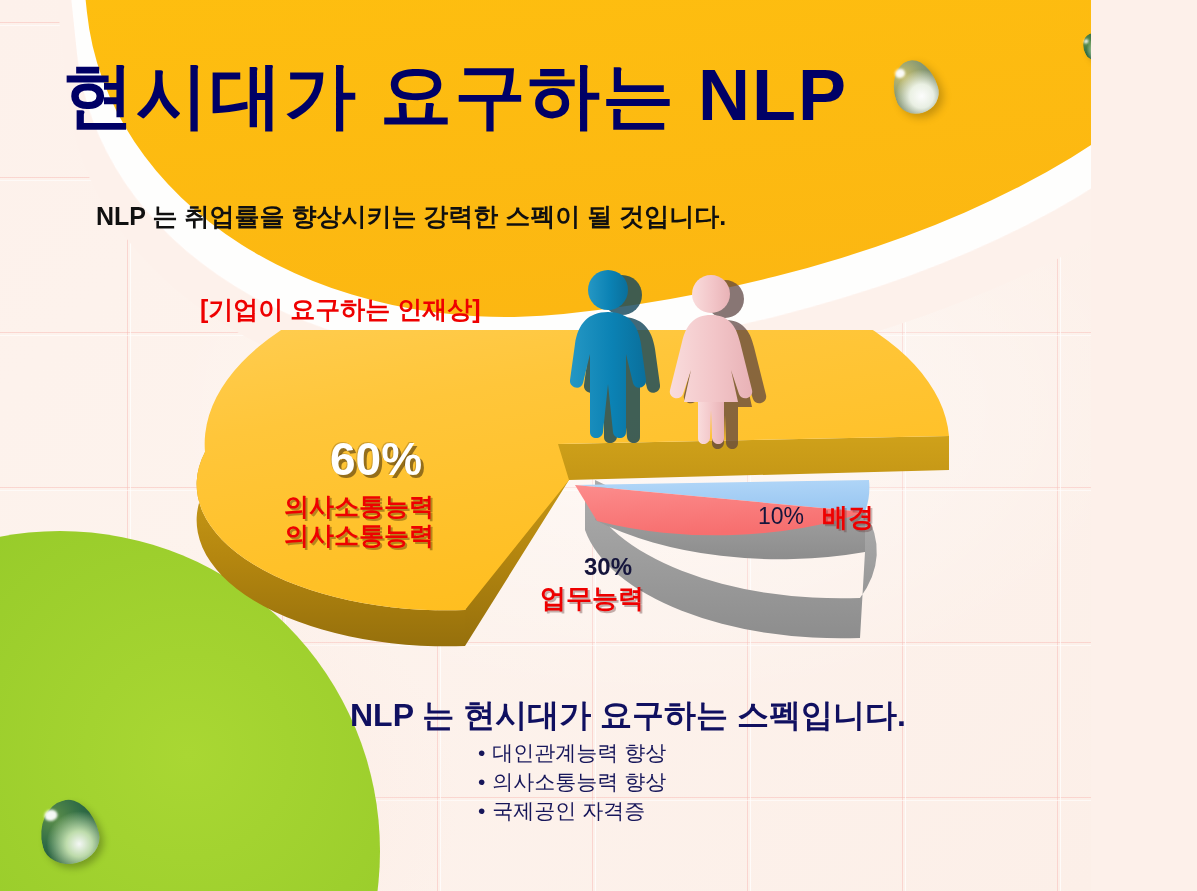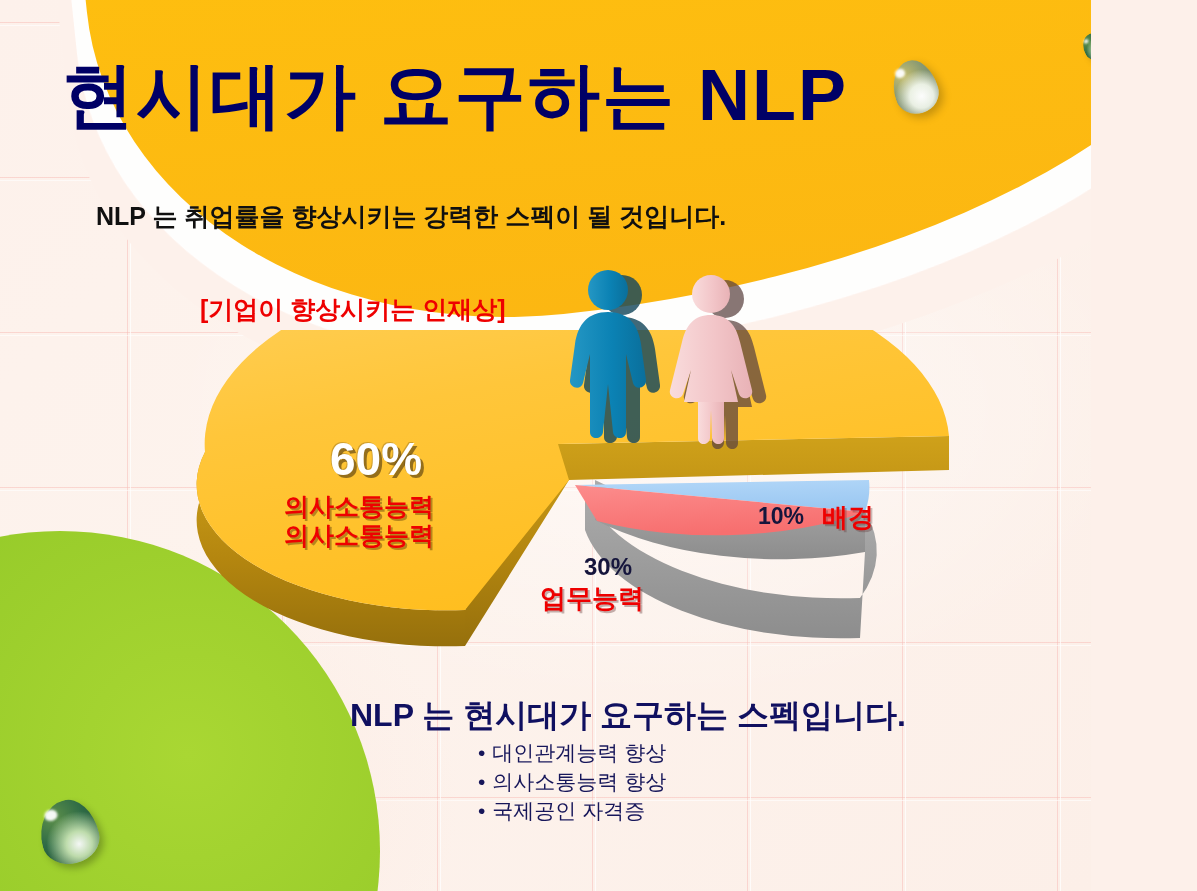--- a/index.html
+++ b/index.html
@@ -141,21 +141,21 @@
     line-height:29px;text-shadow:2px 2px 0 rgba(90,60,10,.45);
   }
   .lbl-30{
     left:584px;top:553px;font-size:24px;font-weight:bold;color:#15153c;
   }
   .lbl-30sub{
     left:540px;top:581px;font-size:26px;font-weight:bold;color:#ee0000;
     text-shadow:2px 2px 0 rgba(90,40,40,.35);
   }
   .lbl-10{
-    left:758px;top:503px;font-size:23px;font-weight:bold;color:#15153c;
+    left:758px;top:503px;font-size:23px;font-weight:normal;color:#15153c;
   }
   .lbl-10sub{
     left:822px;top:500px;font-size:26px;font-weight:bold;color:#ee0000;
     text-shadow:2px 2px 0 rgba(90,40,40,.3);
     text-align:center;
   }
 
   
   #people{position:absolute;left:558px;top:262px;width:230px;height:225px;}
 </style>
@@ -183,21 +183,21 @@
     <div class="green"></div>
     <div class="green-white"></div>
     <div class="green-top"></div>
   </div>
   <div class="drop drop-green" style="left:40px;top:800px;width:58px;height:64px;transform:rotate(-14deg);"></div>
 
   <div class="title">현시대가 요구하는 NLP</div>
 
   <div class="subtitle">NLP 는 취업률을 향상시키는 강력한 스펙이 될 것입니다.</div>
 
-  <div class="bracket-label">[기업이 향상시키는 인재상]</div>
+  <div class="bracket-label">[기업이 요구하는 인재상]</div>
 
   <svg id="pie" viewBox="0 0 830 360">
     <defs>
       <linearGradient id="gYellowTop" x1="0" y1="0" x2="0.4" y2="1">
         <stop offset="0%" stop-color="#FFD15E"></stop>
         <stop offset="45%" stop-color="#FFC63A"></stop>
         <stop offset="100%" stop-color="#FFBE1F"></stop>
       </linearGradient>
       <linearGradient id="gYellowSide" x1="0" y1="0" x2="0" y2="1">
         <stop offset="0%" stop-color="#CFA11A"></stop>

